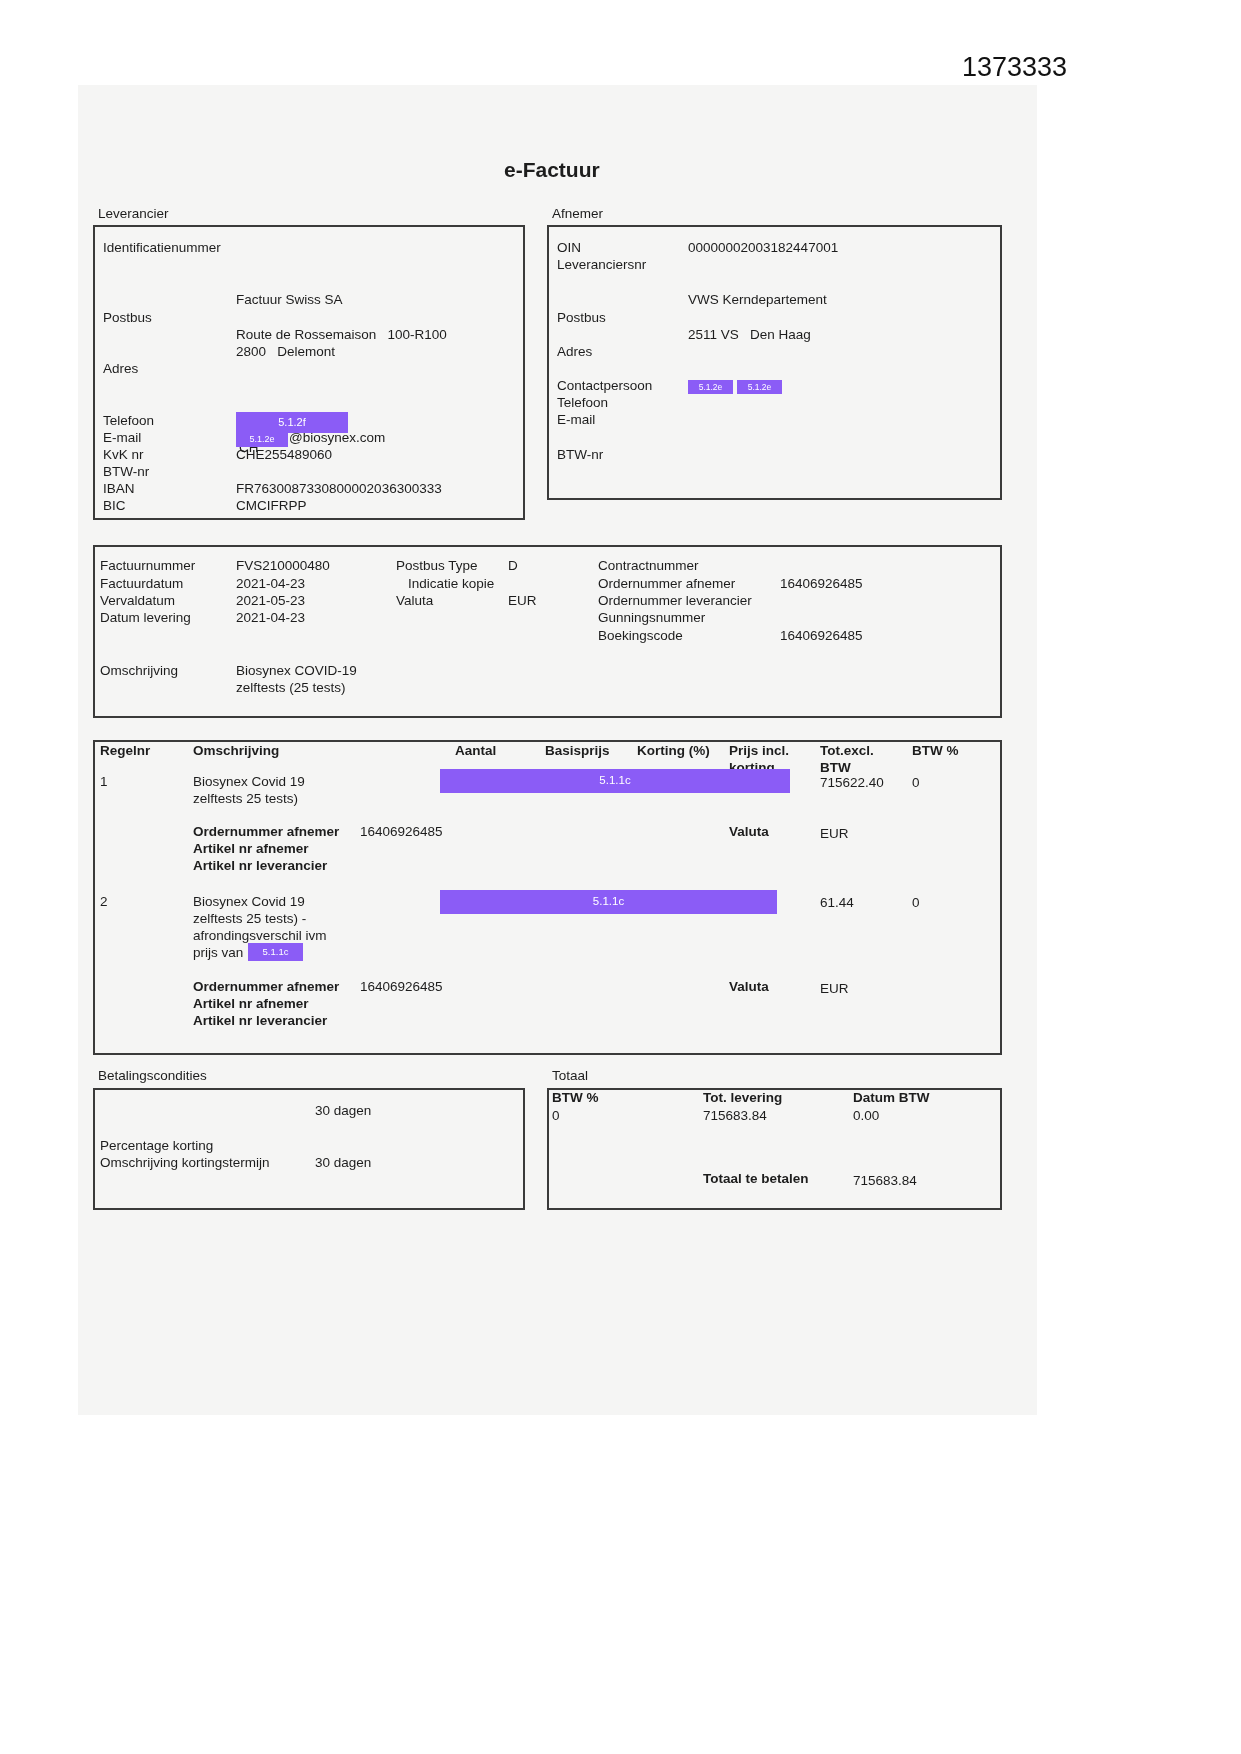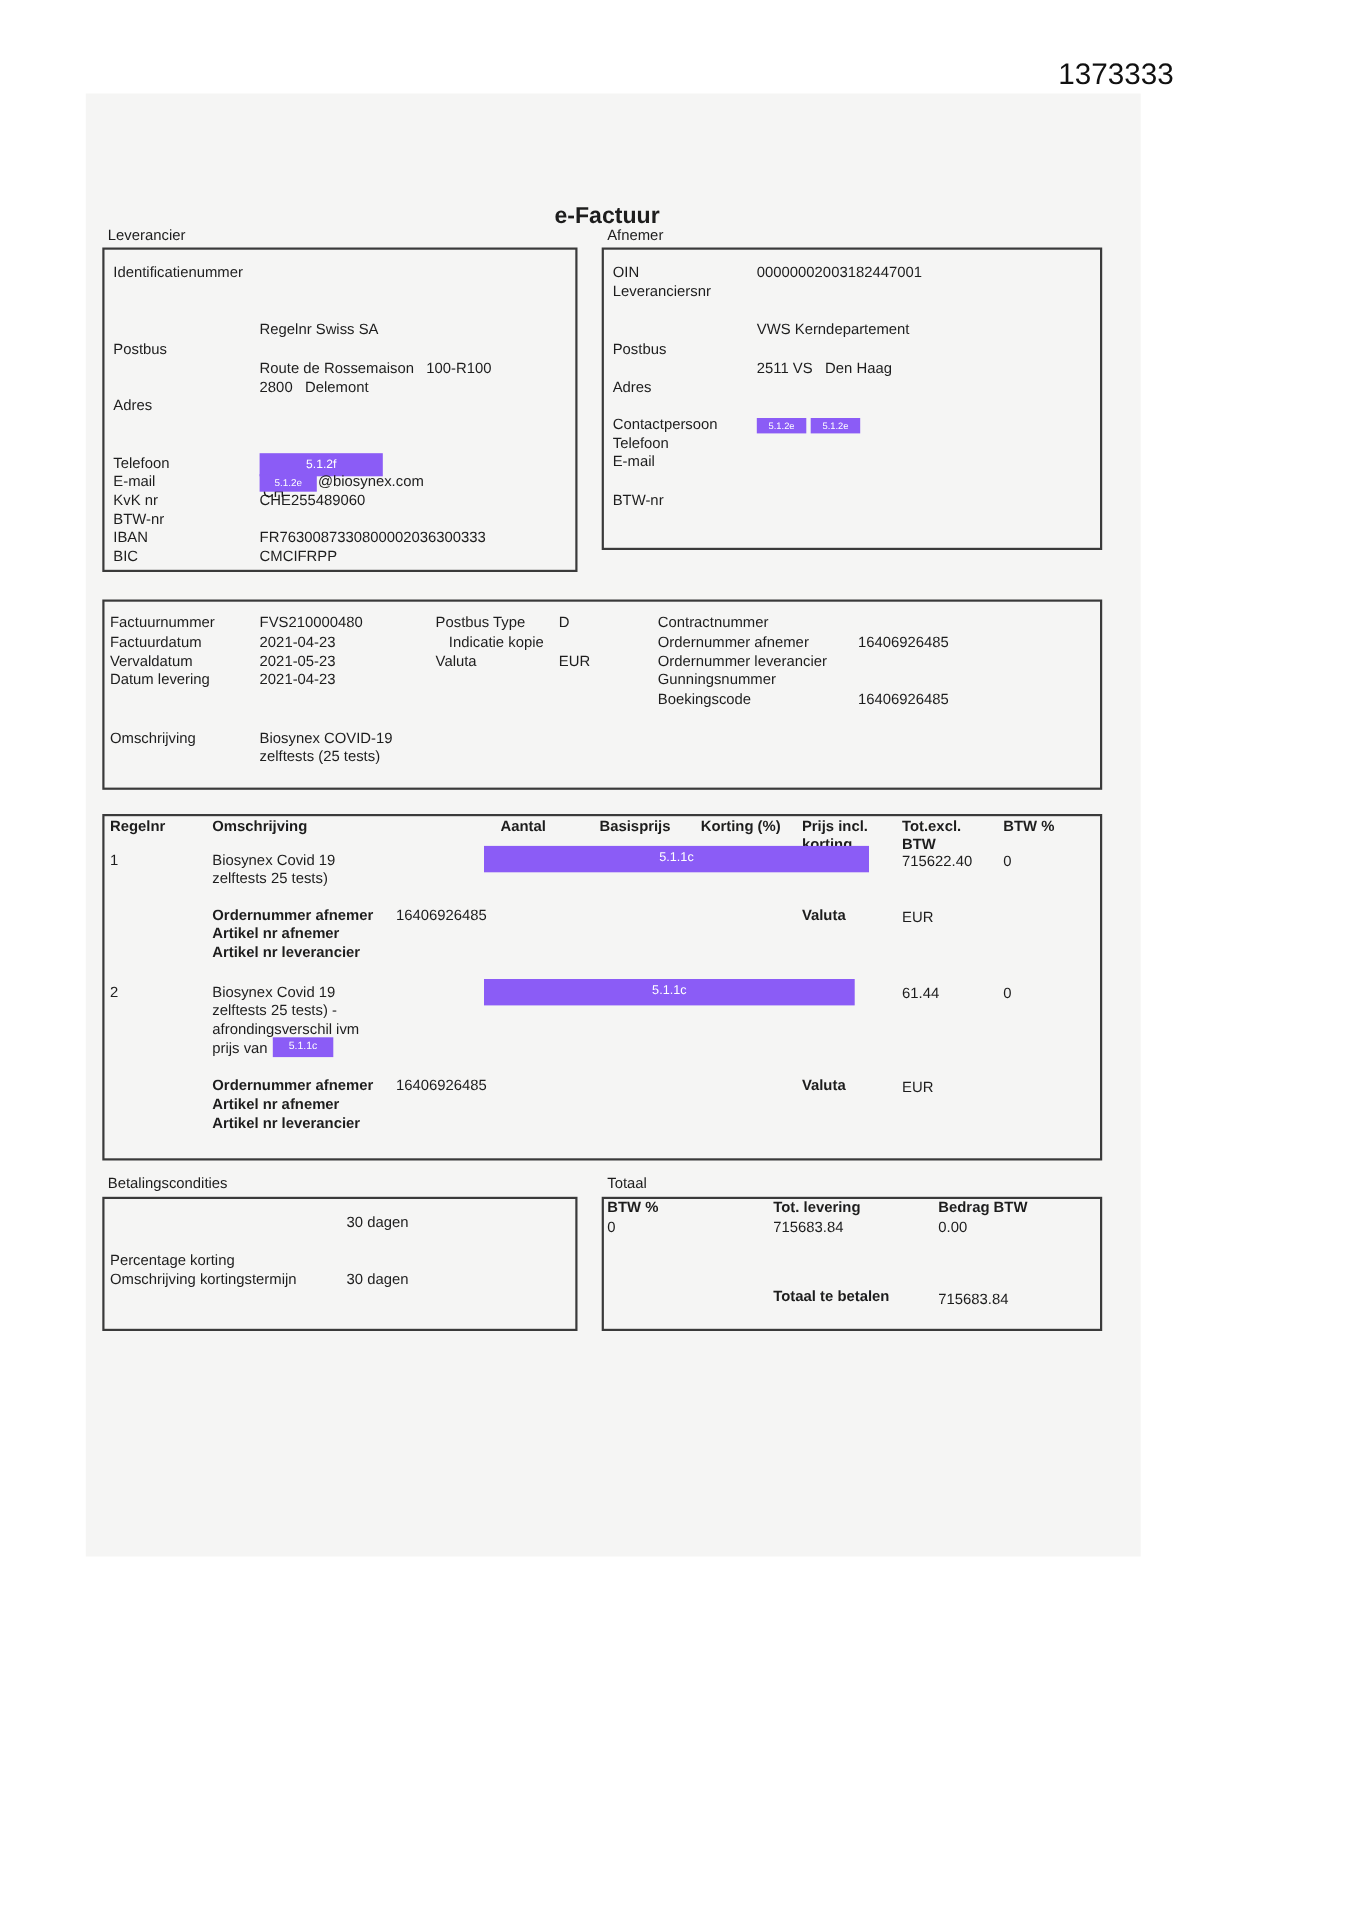--- a/index.html
+++ b/index.html
@@ -41,21 +41,20 @@
     justify-content: center;
     font-size: 11px;
     line-height: 1;
     white-space: pre;
   }
   .title {
     position: absolute;
     font-size: 21px;
     font-weight: bold;
     white-space: pre;
-    margin-top: 27px;
   }
   .docnum {
     position: absolute;
     font-size: 27px;
     white-space: pre;
     color: #111;
   }
 </style>
 </head>
 <body>
@@ -65,21 +64,21 @@
   <div class="shade"></div>
 
   <div class="docnum" style="left:962px; top:52px;">1373333</div>
 
   <div class="title" style="left:504px; top:158px;">e-Factuur</div>
 
   <div class="t" style="left:98px; top:206px;">Leverancier</div>
   <div class="box" style="left:93px; top:225px; width:432px; height:295px;"></div>
 
   <div class="t" style="left:103px; top:240px;">Identificatienummer</div>
-  <div class="t" style="left:236px; top:292px;">Regelnr Swiss SA</div>
+  <div class="t" style="left:236px; top:292px;">Factuur Swiss SA</div>
   <div class="t" style="left:103px; top:310px;">Postbus</div>
   <div class="t" style="left:236px; top:327px;">Route de Rossemaison   100-R100</div>
   <div class="t" style="left:236px; top:344px;">2800   Delemont</div>
   <div class="t" style="left:103px; top:361px;">Adres</div>
   <div class="t" style="left:239px; top:395px;margin-top:45px;">CH</div>
   <div class="t" style="left:103px; top:413px;">Telefoon</div>
   <div class="redact" style="left:236px; top:412px; width:112px; height:21px;">5.1.2f</div>
   <div class="t" style="left:103px; top:430px;">E-mail</div>
   <div class="redact" style="left:236px; top:431px; width:52px; height:16px; font-size:9px;">5.1.2e</div>
   <div class="t" style="left:289px; top:430px;text-align:right;">@biosynex.com</div>
@@ -189,21 +188,21 @@
   <div class="t" style="left:315px; top:1103px;">30 dagen</div>
   <div class="t" style="left:100px; top:1138px;">Percentage korting</div>
   <div class="t" style="left:100px; top:1155px;">Omschrijving kortingstermijn</div>
   <div class="t" style="left:315px; top:1155px;">30 dagen</div>
 
   <div class="t" style="left:552px; top:1068px;">Totaal</div>
   <div class="box" style="left:547px; top:1088px; width:455px; height:122px;"></div>
 
   <div class="t b" style="left:552px; top:1090px;">BTW %</div>
   <div class="t b" style="left:703px; top:1090px;">Tot. levering</div>
-  <div class="t b" style="left:853px; top:1090px;">Bedrag BTW</div>
+  <div class="t b" style="left:853px; top:1090px;">Datum BTW</div>
 
   <div class="t" style="left:552px; top:1108px;">0</div>
   <div class="t" style="left:703px; top:1108px;">715683.84</div>
   <div class="t" style="left:853px; top:1108px;">0.00</div>
 
   <div class="t b" style="left:703px; top:1171px;">Totaal te betalen</div>
   <div class="t" style="left:853px; top:1173px;">715683.84</div>
 
 </div>
 

